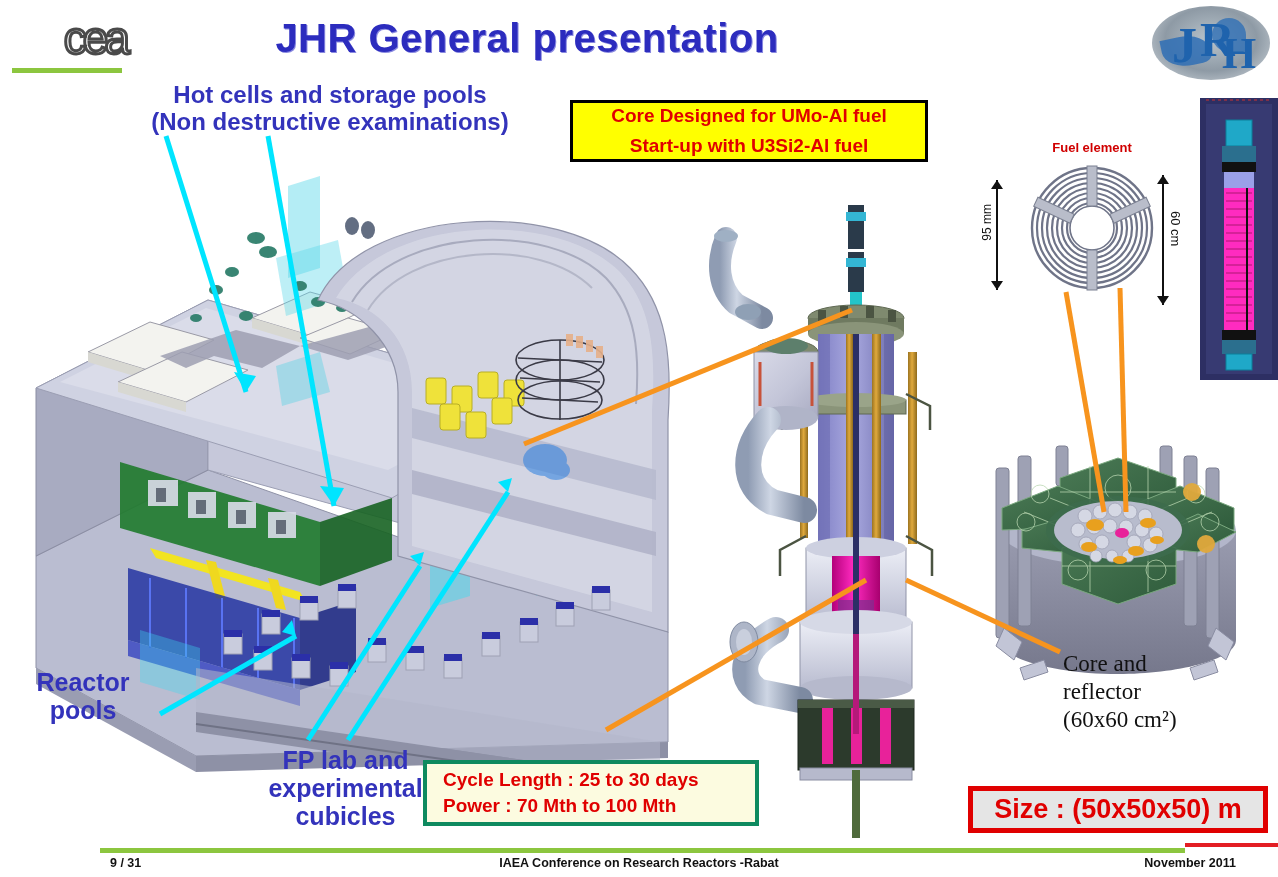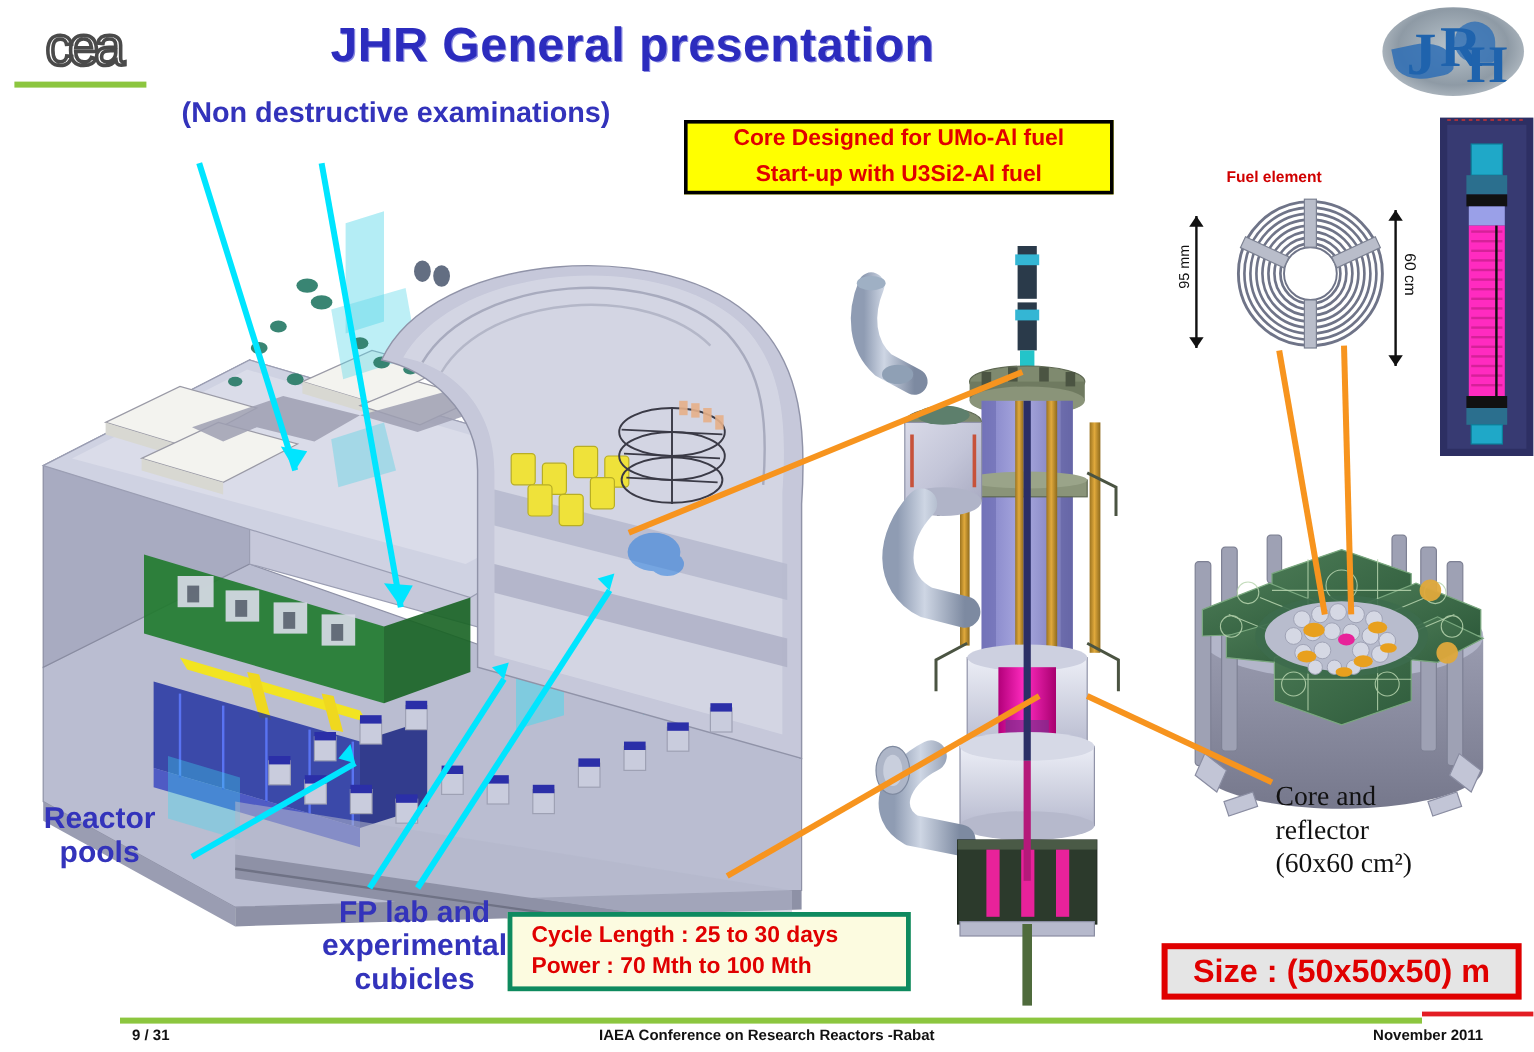--- a/index.html
+++ b/index.html
@@ -4,21 +4,21 @@
 <style>
   html,body{margin:0;padding:0;background:#fff;}
   body{width:1278px;height:877px;position:relative;overflow:hidden;
        font-family:"Liberation Sans", sans-serif;}
   .abs{position:absolute;}
 
   
   #cea-logo{left:8px;top:10px;width:118px;height:72px;}
   #cea-logo .word{font-family:"Liberation Sans",sans-serif;font-size:46px;font-weight:400;
       color:#fff;-webkit-text-stroke:3px #4a4a4a;letter-spacing:-4px;line-height:56px;
-      text-align:center;padding-left:4px;}
+      text-align:right;padding-left:4px;}
   #cea-logo .greenbar{width:110px;height:5px;background:#8CC63F;margin-top:2px;margin-left:4px;}
 
   #slide-title{left:0;top:16px;width:1054px;text-align:center;
       font-size:40px;font-weight:bold;color:#2C2CBE;letter-spacing:.5px;
       text-shadow:1px 1px 0 #8a8ae0;}
 
   #jhr-logo{right:6px;top:6px;width:120px;height:78px;}
   #jhr-logo .oval{width:118px;height:74px;border-radius:50%;
       background:radial-gradient(ellipse at 50% 45%, #b9c4cc 0%, #8e9aa5 55%, #d7dde2 100%);
       position:relative;overflow:hidden;}
@@ -49,21 +49,21 @@
       border:4px solid #0E8A5F;box-sizing:border-box;display:flex;flex-direction:column;
       justify-content:center;padding-left:16px;}
   #box-cycle div{color:#E00000;font-weight:bold;font-size:19px;line-height:1.35;}
 
   #box-size{left:968px;top:786px;width:300px;height:47px;background:#e5e5e5;
       border:5px solid #E00000;box-sizing:border-box;display:flex;
       align-items:center;justify-content:center;}
   #box-size div{color:#E00000;font-weight:bold;font-size:27px;}
 
   
-  #fuel-elem-label{left:1022px;top:140px;width:140px;text-align:left;
+  #fuel-elem-label{left:1022px;top:140px;width:140px;text-align:center;
       color:#D00000;font-weight:bold;font-size:13px;}
   #dim-95{left:980px;top:180px;width:22px;height:110px;}
   #dim-95 .txt{writing-mode:vertical-rl;transform:rotate(180deg);font-size:12px;color:#111;
       position:absolute;left:0;top:24px;}
   #dim-95 .bar{position:absolute;left:16px;top:0;width:2px;height:110px;background:#111;}
   #dim-95 .ar-t{position:absolute;left:11px;top:0;width:0;height:0;
       border-left:6px solid transparent;border-right:6px solid transparent;border-bottom:9px solid #111;}
   #dim-95 .ar-b{position:absolute;left:11px;bottom:0;width:0;height:0;
       border-left:6px solid transparent;border-right:6px solid transparent;border-top:9px solid #111;}
 
@@ -538,20 +538,21 @@
   <div class="oval">
     <div class="swirl"></div>
     <div class="swirl2"></div>
     <div class="ltr lj">J</div>
     <div class="ltr lr">R</div>
     <div class="ltr lh">H</div>
   </div>
 </div>
 
 <div class="abs bluelabel" id="lbl-hotcells">
+  <div>Hot cells and storage pools</div>
   <div>(Non destructive examinations)</div>
 </div>
 
 <div class="abs bluelabel" id="lbl-reactorpool">
   <div>Reactor</div>
   <div>pools</div>
 </div>
 
 <div class="abs bluelabel" id="lbl-fplab">
   <div>FP lab and</div>

